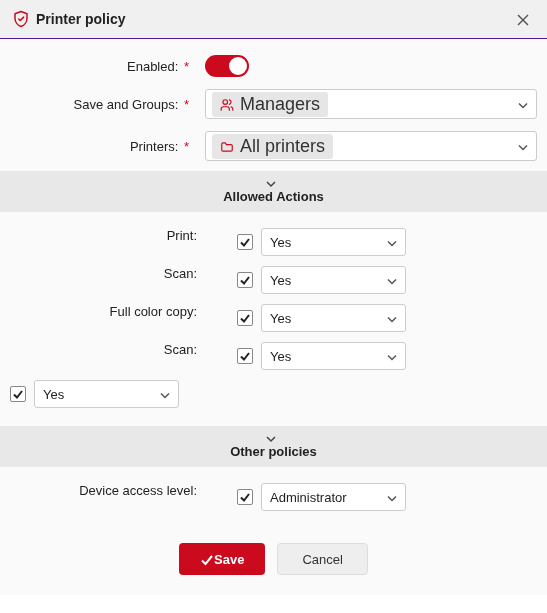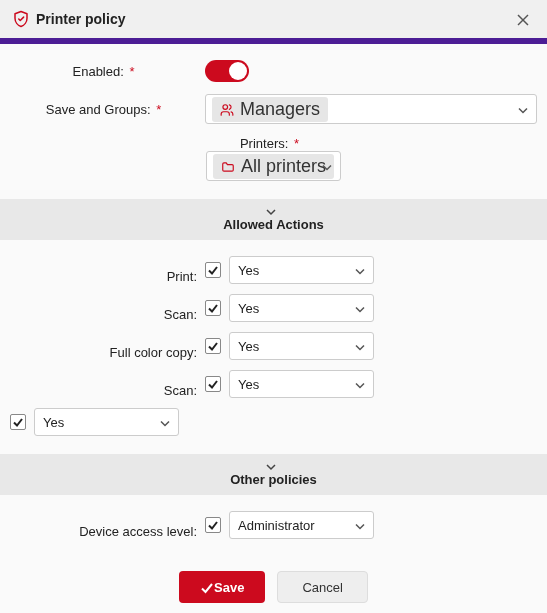--- a/index.html
+++ b/index.html
@@ -9,21 +9,21 @@
     font-size: 13px;
     color: #222;
     background: #fff;
     width: 547px;
   }
   .header {
     display: flex;
     align-items: center;
     padding: 8px 12px;
     background: #f0f0f0;
-    border-bottom: 6px solid #4c1d95;
+    border-bottom: 1px solid #4c1d95;
   }
   .header .title {
     font-weight: 600;
     font-size: 14px;
     margin-left: 6px;
     flex: 1;
   }
   .header .close {
     font-size: 16px;
     color: #666;
@@ -37,22 +37,22 @@
     padding: 16px 10px 10px 10px;
   }
 
   .row {
     display: flex;
     align-items: center;
     margin-bottom: 12px;
   }
   .row .label-col {
     width: 195px;
-    text-align: center;
-    padding-right: 8px;
+    text-align: right;
+    padding-right: 16px;
     font-size: 13px;
     color: #222;
   }
   .row .field-col {
     flex: 1;
     display: flex;
     align-items: center;
     gap: 6px;
   }
   .req { color: #cc0a1e; margin-left: 2px; }
@@ -139,22 +139,23 @@
     color: #444;
     display: inline-flex;
   }
   .section-body {
     padding: 16px 0 8px 0;
   }
 
   
   .action-row {
     display: flex;
-    align-items: flex-end;
+    align-items: flex-start;
     margin-bottom: 10px;
+    gap: 32px;
   }
   .action-row .label-col {
     width: 195px;
     text-align: right;
     padding-right: 8px;
     font-size: 13px;
   }
   .action-row .field-col {
     display: flex;
     align-items: center;
@@ -277,21 +278,21 @@
         <span class="chev">
           <svg width="10" height="10" viewBox="0 0 10 10">
               <polyline points="1 3 5 7 9 3" fill="none" stroke="#555" stroke-width="1.5"></polyline>
             </svg>
         </span>
       </div>
     </div>
   </div>
 
 
-  <div class="row" style="margin-bottom:18px;flex-direction:column;">
+  <div class="row" style="margin-bottom:10px;">
     <div class="label-col">
       <span>Printers:</span><span class="req">&nbsp;*</span>
     </div>
     <div class="field-col">
       <div class="combo">
         <span class="chip printers">
           <span class="chip-icon">
             <svg width="14" height="14" viewBox="0 0 24 24" fill="none" stroke="#cc0a1e" stroke-width="2" stroke-linecap="round" stroke-linejoin="round">
               <path d="M3 7 a2 2 0 0 1 2-2 h4 l2 3 h8 a2 2 0 0 1 2 2 v7 a2 2 0 0 1-2 2 H5 a2 2 0 0 1-2-2 Z"></path>
             </svg>

